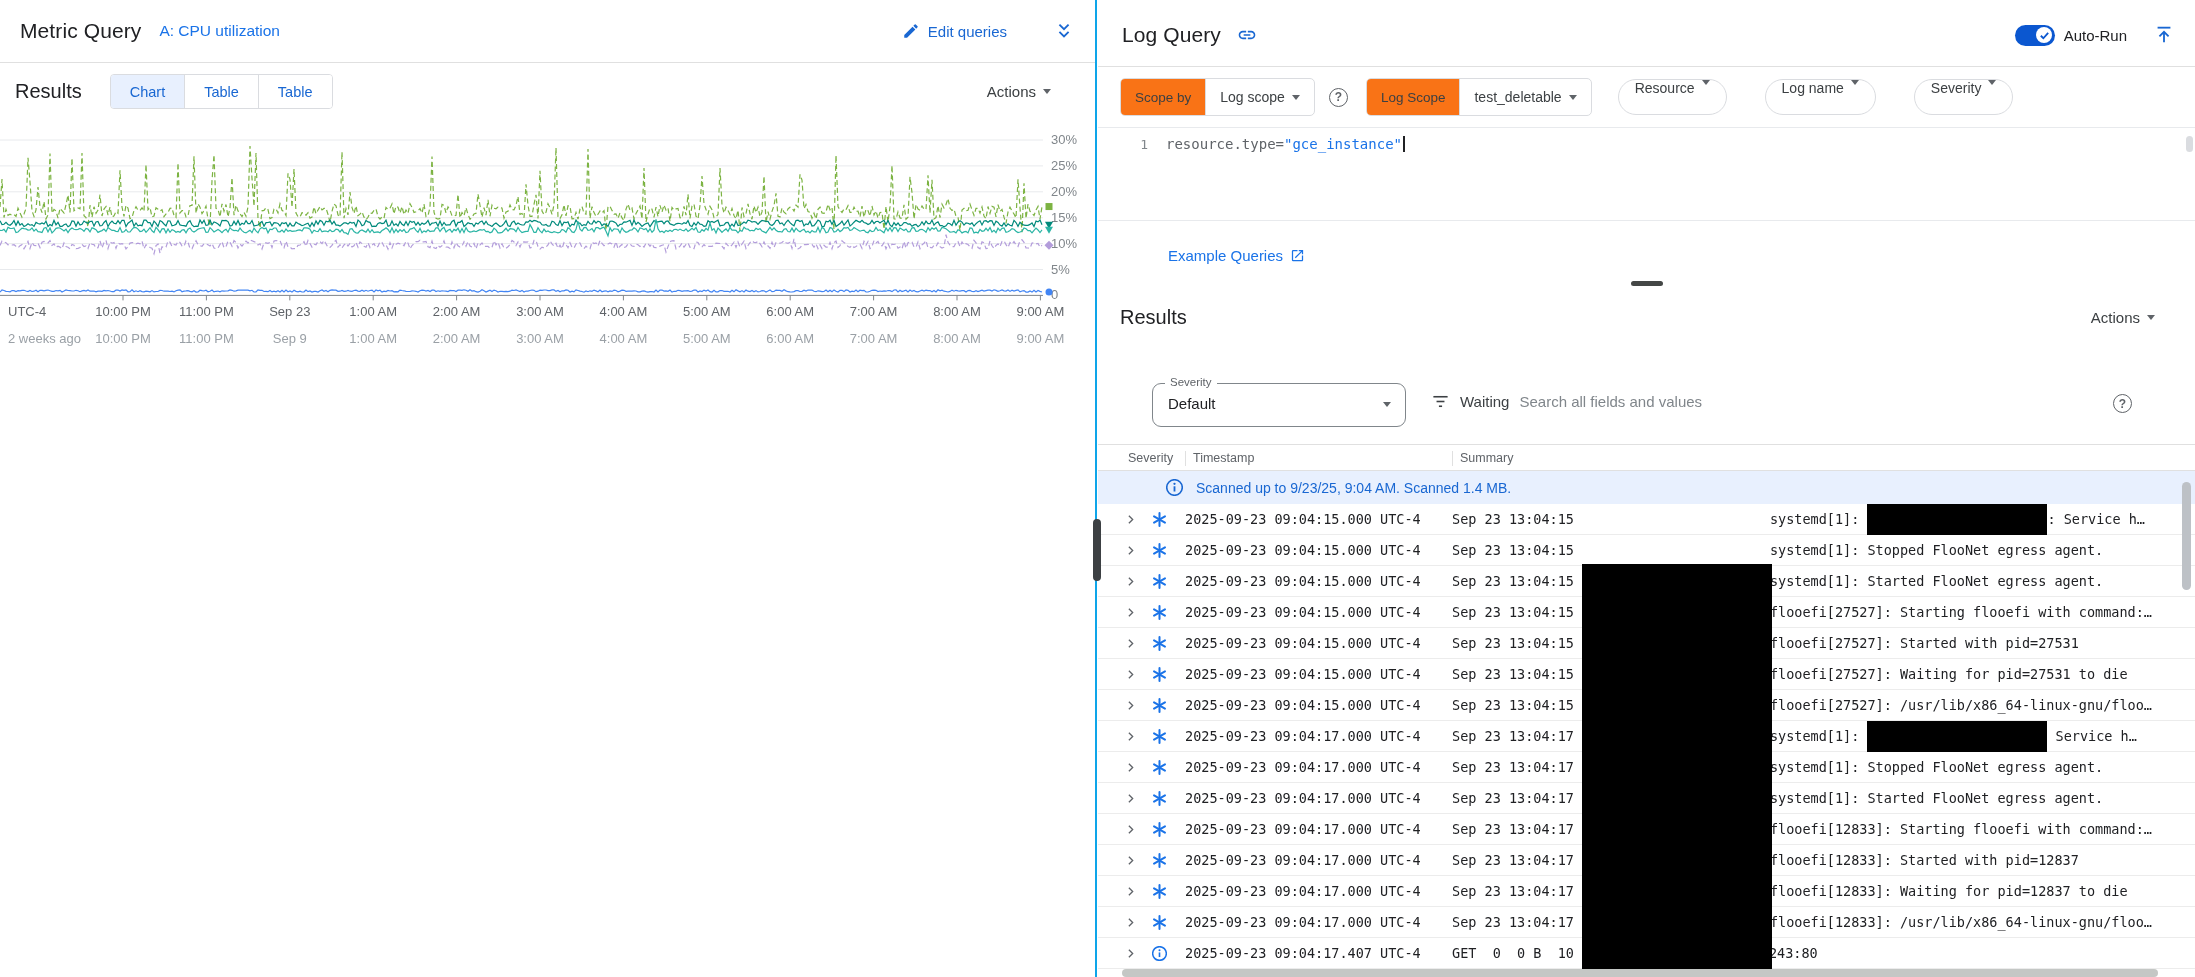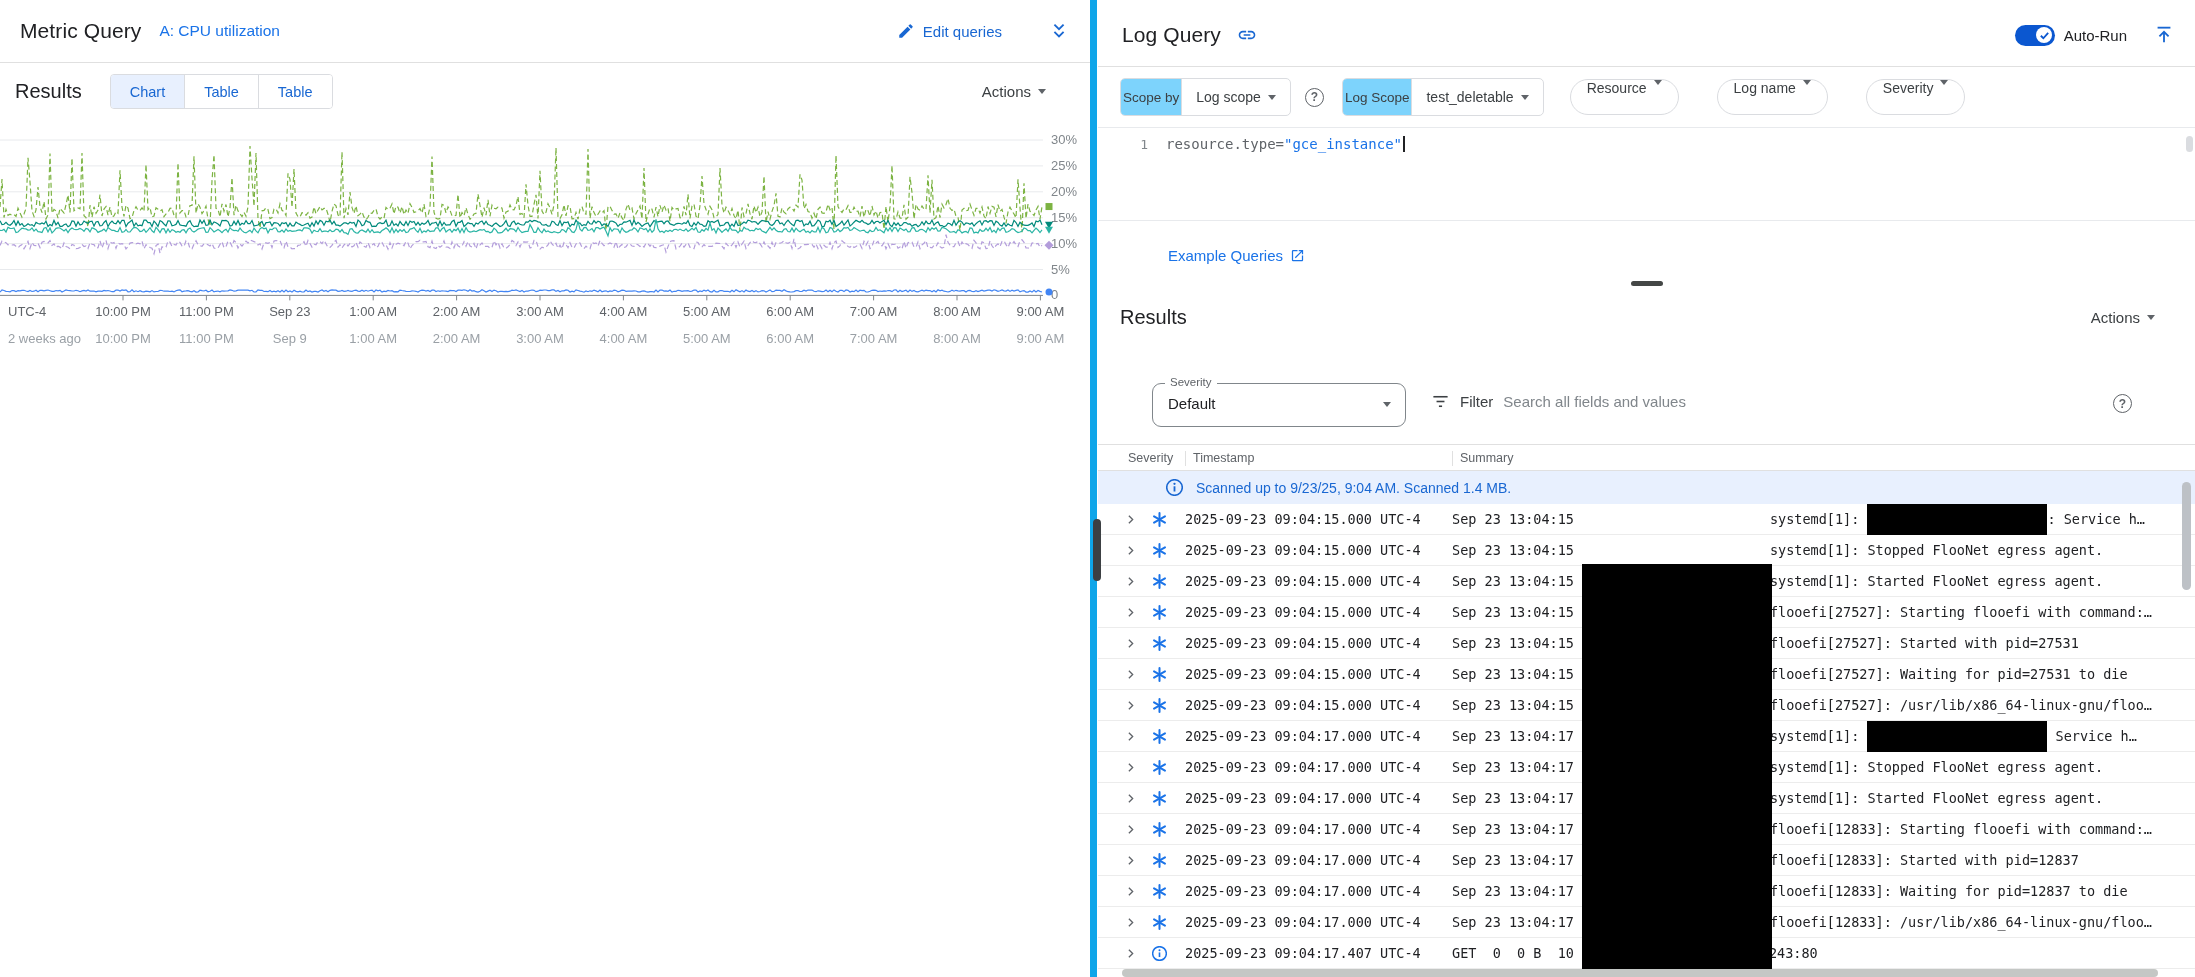--- a/index.html
+++ b/index.html
@@ -1,21 +1,21 @@
 <!DOCTYPE html>
 <html><head>
 <meta charset="utf-8">
 <style>
   * { box-sizing: border-box; margin: 0; padding: 0; }
   html,body { width:2195px; height:977px; overflow:hidden; background:#fff;
     font-family:"Liberation Sans", sans-serif; color:#202124; }
   .app { position:relative; width:2195px; height:977px; }
 
   
-  .left-panel  { position:absolute; left:0; top:0; width:1097px; height:977px; border-right:7px solid #0ea5e9; }
+  .left-panel  { position:absolute; left:0; top:0; width:1097px; height:977px; border-right:2px solid #0ea5e9; }
   .right-panel { position:absolute; left:1098px; top:4px; width:1097px; height:977px; }
   .panel-divider-handle { position:absolute; left:1093px; top:519px; width:8px; height:62px; background:#3c4043; border-radius:4px; z-index:9; }
 
   .phead { position:absolute; top:0; left:0; right:0; height:63px; border-bottom:1px solid #e0e0e0;
            display:flex; align-items:center; padding:0 20px 0 20px; }
   .ptitle { font-size:21px; font-weight:500; color:#202124; letter-spacing:.1px; }
   .spacer { flex:1; }
 
   .blue-link { color:#1a73e8; font-size:15.5px; font-weight:500; cursor:pointer; }
   .metric-query-name { margin-left:18px; }
@@ -35,21 +35,21 @@
   .seg-btn:first-child { border-left:none; }
   .seg-btn.active { background:#e8f0fe; }
   .actions-btn { font-size:15px; font-weight:500; color:#3c4043; cursor:pointer; display:inline-flex; align-items:center; }
 
   
   .chart-wrap { position:absolute; top:120px; left:0; width:1097px; height:857px; }
 
   
   .lq-toolbar { position:absolute; top:74px; left:22px; right:10px; height:38px; display:flex; align-items:center; }
   .group { display:flex; align-items:stretch; height:38px; border:1px solid #dadce0; border-radius:5px; overflow:hidden; background:#fff; }
-  .chip-gray { display:flex; align-items:center; padding:0 2px; background:#7dd3fc; border-right:1px solid #dadce0;
+  .chip-gray { display:flex; align-items:center; padding:0 14px; background:#f97316; border-right:1px solid #dadce0;
                font-size:13.5px; color:#3c4043; white-space:nowrap; }
   .group-dd { display:flex; align-items:center; padding:0 14px; font-size:14px; font-weight:500; color:#3c4043; cursor:pointer; white-space:nowrap; }
   .help-circle { width:19px; height:19px; border-radius:50%; border:1.6px solid #5f6368; color:#5f6368; font-size:12px; font-weight:bold;
                  display:inline-flex; align-items:center; justify-content:center; cursor:pointer; flex:0 0 auto; }
   .pill { display:flex; height:36px; padding:0 16px; border:1px solid #dadce0; border-radius:18px;
           font-size:14px; font-weight:500; color:#3c4043; cursor:pointer; white-space:nowrap; }
   .pills { display:flex; gap:38px; margin-left:26px; }
 
   
   .editor { position:absolute; top:123px; left:0; right:0; height:94px; background:#fff;
@@ -303,21 +303,21 @@
       <span class="value">Default</span>
       <span class="caret"></span>
     </div>
 
     <div class="filter-cluster">
       <svg width="19" height="19" viewBox="0 0 24 24" fill="none" stroke="#3c4043" stroke-width="2">
           <path d="M3 6h18"></path>
           <path d="M7 12h10"></path>
           <path d="M10 18h4"></path>
         </svg>
-      <span class="filter-label">Filter</span>
+      <span class="filter-label">Waiting</span>
       <input class="search-input" placeholder="Search all fields and values" style="">
     </div>
     <span class="help-circle filter-help">?</span>
 
     <div class="log-table">
       <div class="lt-header">
         <span style="left:30px">Severity</span>
         <span style="left:95px">Timestamp</span>
         <span style="left:362px">Summary</span>
         <span class="col-sep" style="left:87px"></span>

